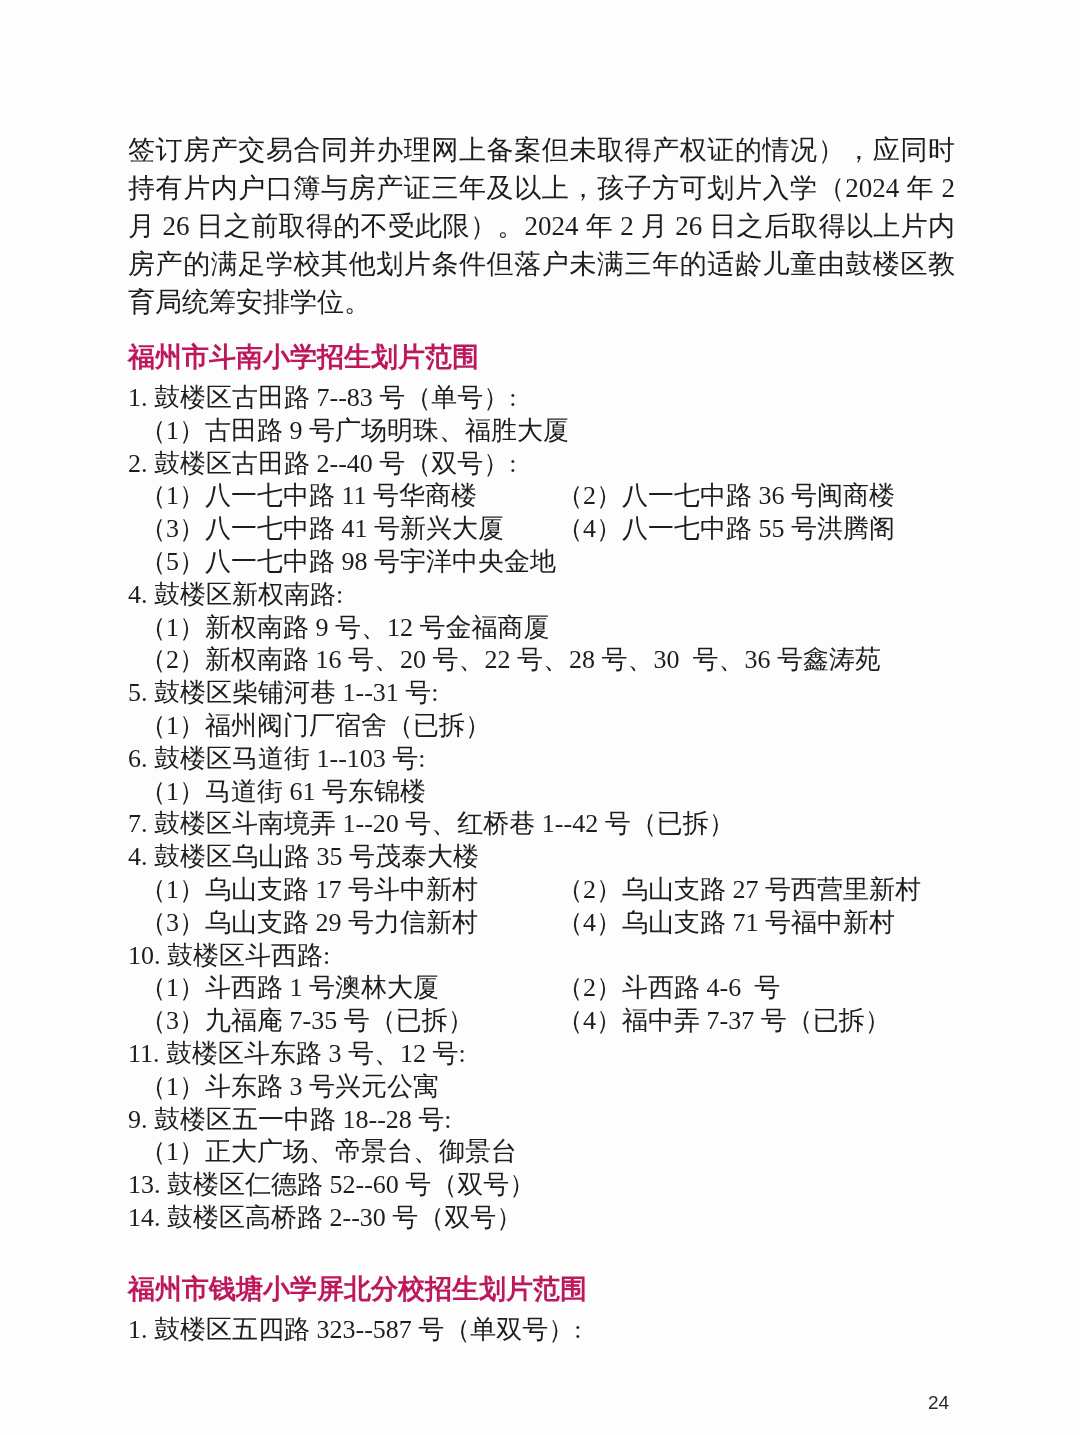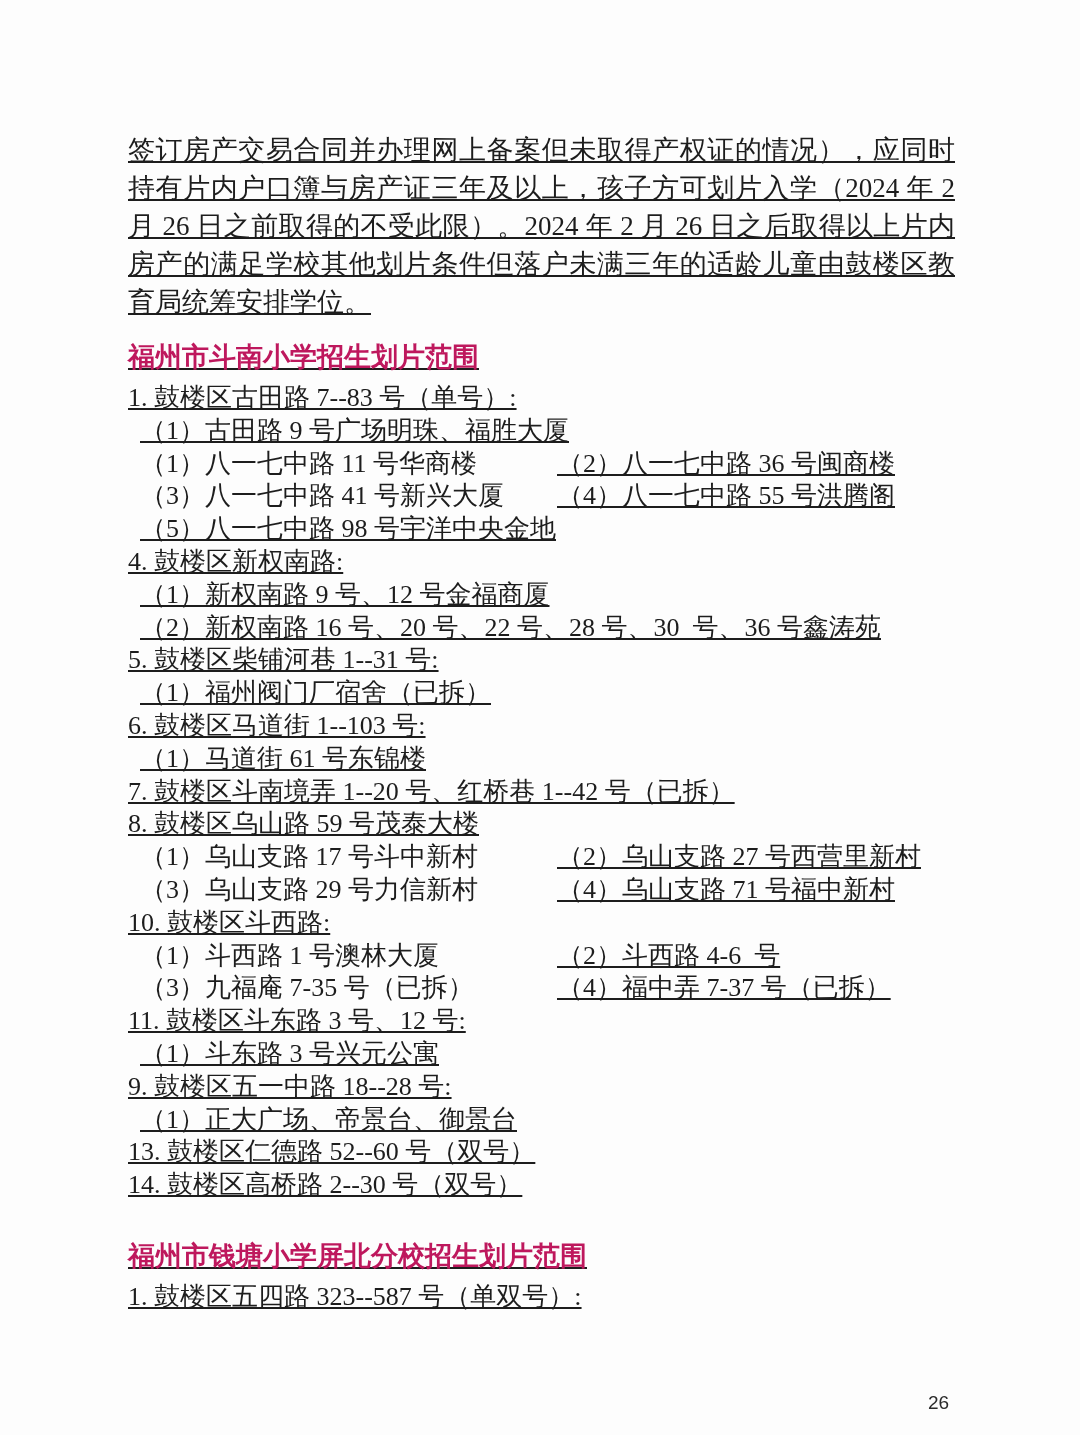--- a/index.html
+++ b/index.html
@@ -14,21 +14,20 @@
     font-family: "Liberation Serif", "DejaVu Serif", serif;
     color: #1d1d1d;
   }
   .page {
     position: relative;
     width: 1080px;
     height: 1435px;
     box-sizing: border-box;
     background: #fdfdfd;
     padding: 131px 125px 16px 128px;
-    text-decoration: underline;
   }
   .intro {
     margin: 0;
     font-size: 27px;
     line-height: 38px;
     text-align: justify;
     text-justify: inter-character;
   }
   .section-title {
     margin: 20px 0 8px 0;
@@ -67,44 +66,45 @@
 <body>
 
 <div class="page">
   <p class="intro">签订房产交易合同并办理网上备案但未取得产权证的情况），应同时持有片内户口簿与房产证三年及以上，孩子方可划片入学（2024 年 2 月 26 日之前取得的不受此限）。2024 年 2 月 26 日之后取得以上片内房产的满足学校其他划片条件但落户未满三年的适龄儿童由鼓楼区教育局统筹安排学位。</p>
 
   <div id="sections">
       <section class="school-section">
         <h2 class="section-title">福州市斗南小学招生划片范围</h2>
         <div class="line"><span class="cell">1. 鼓楼区古田路 7--83 号（单号）:</span></div>
         <div class="line indent"><span class="cell">（1）古田路 9 号广场明珠、福胜大厦</span></div>
+        <div class="line"><span class="cell">2. 鼓楼区古田路 2--40 号（双号）:</span></div>
         <div class="line indent"><span class="cell cell-left">（1）八一七中路 11 号华商楼</span><span class="cell">（2）八一七中路 36 号闽商楼</span></div>
         <div class="line indent"><span class="cell cell-left">（3）八一七中路 41 号新兴大厦</span><span class="cell">（4）八一七中路 55 号洪腾阁</span></div>
         <div class="line indent"><span class="cell">（5）八一七中路 98 号宇洋中央金地</span></div>
         <div class="line"><span class="cell">4. 鼓楼区新权南路:</span></div>
         <div class="line indent"><span class="cell">（1）新权南路 9 号、12 号金福商厦</span></div>
         <div class="line indent"><span class="cell">（2）新权南路 16 号、20 号、22 号、28 号、30  号、36 号鑫涛苑</span></div>
         <div class="line"><span class="cell">5. 鼓楼区柴铺河巷 1--31 号:</span></div>
         <div class="line indent"><span class="cell">（1）福州阀门厂宿舍（已拆）</span></div>
         <div class="line"><span class="cell">6. 鼓楼区马道街 1--103 号:</span></div>
         <div class="line indent"><span class="cell">（1）马道街 61 号东锦楼</span></div>
         <div class="line"><span class="cell">7. 鼓楼区斗南境弄 1--20 号、红桥巷 1--42 号（已拆）</span></div>
-        <div class="line"><span class="cell">8. 鼓楼区乌山路 59 号茂泰大楼</span></div>
+        <div class="line"><span class="cell">4. 鼓楼区乌山路 35 号茂泰大楼</span></div>
         <div class="line indent"><span class="cell cell-left">（1）乌山支路 17 号斗中新村</span><span class="cell">（2）乌山支路 27 号西营里新村</span></div>
         <div class="line indent"><span class="cell cell-left">（3）乌山支路 29 号力信新村</span><span class="cell">（4）乌山支路 71 号福中新村</span></div>
         <div class="line"><span class="cell">10. 鼓楼区斗西路:</span></div>
         <div class="line indent"><span class="cell cell-left">（1）斗西路 1 号澳林大厦</span><span class="cell">（2）斗西路 4-6  号</span></div>
         <div class="line indent"><span class="cell cell-left">（3）九福庵 7-35 号（已拆）</span><span class="cell">（4）福中弄 7-37 号（已拆）</span></div>
         <div class="line"><span class="cell">11. 鼓楼区斗东路 3 号、12 号:</span></div>
         <div class="line indent"><span class="cell">（1）斗东路 3 号兴元公寓</span></div>
         <div class="line"><span class="cell">9. 鼓楼区五一中路 18--28 号:</span></div>
         <div class="line indent"><span class="cell">（1）正大广场、帝景台、御景台</span></div>
         <div class="line"><span class="cell">13. 鼓楼区仁德路 52--60 号（双号）</span></div>
         <div class="line"><span class="cell">14. 鼓楼区高桥路 2--30 号（双号）</span></div>
       </section>
       <section class="school-section">
         <h2 class="section-title">福州市钱塘小学屏北分校招生划片范围</h2>
         <div class="line"><span class="cell">1. 鼓楼区五四路 323--587 号（单双号）:</span></div>
       </section>
     </div>
 
-  <div class="page-number">26</div>
+  <div class="page-number">24</div>
 </div>
 
 </body></html>

